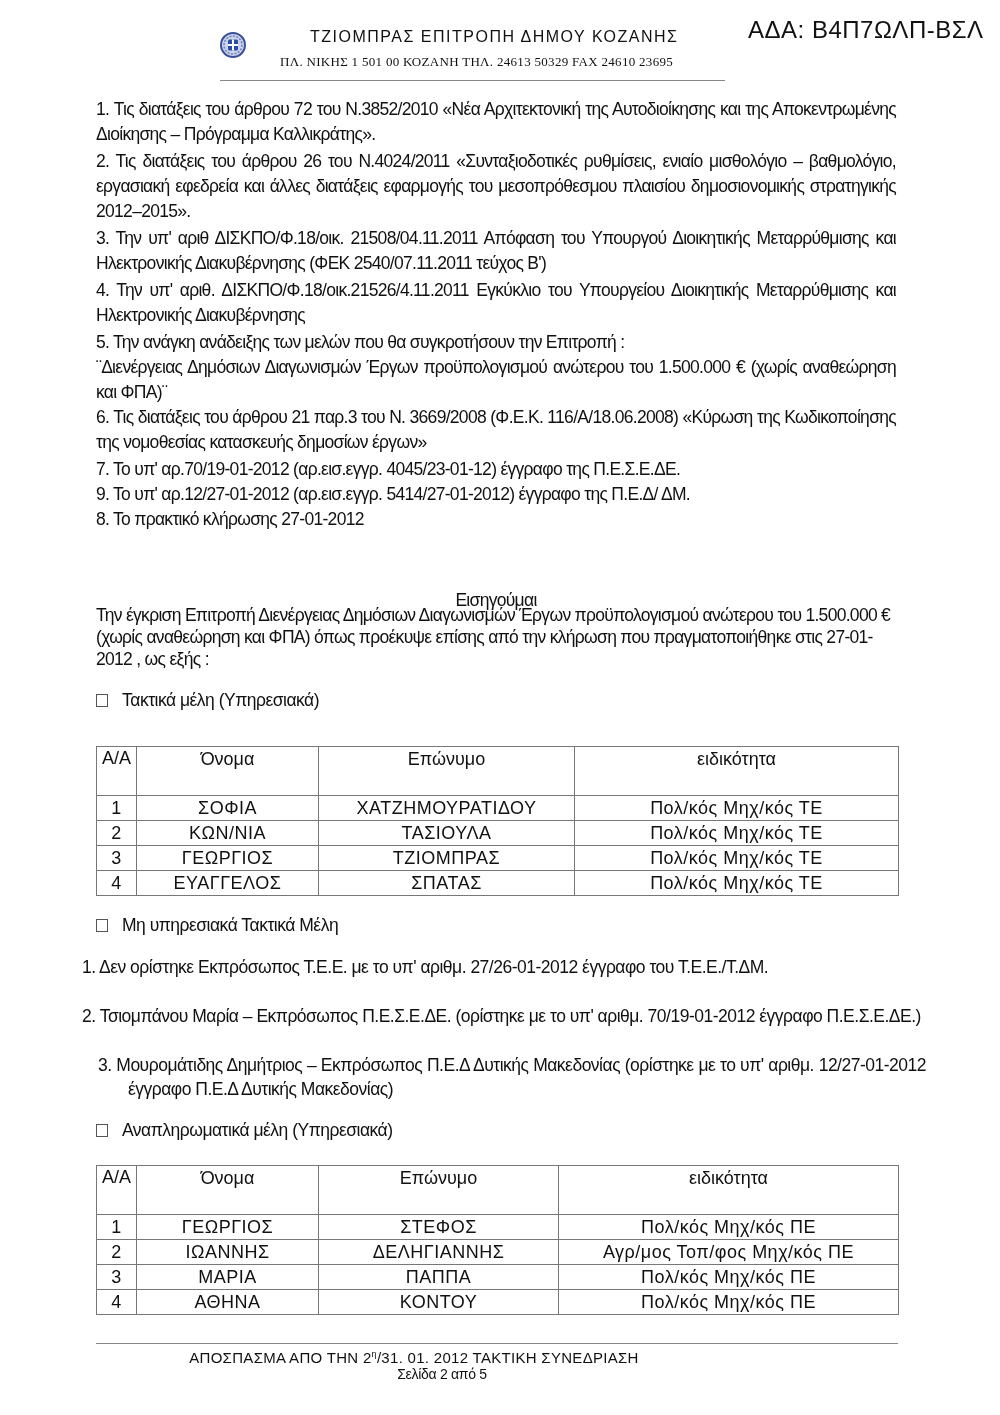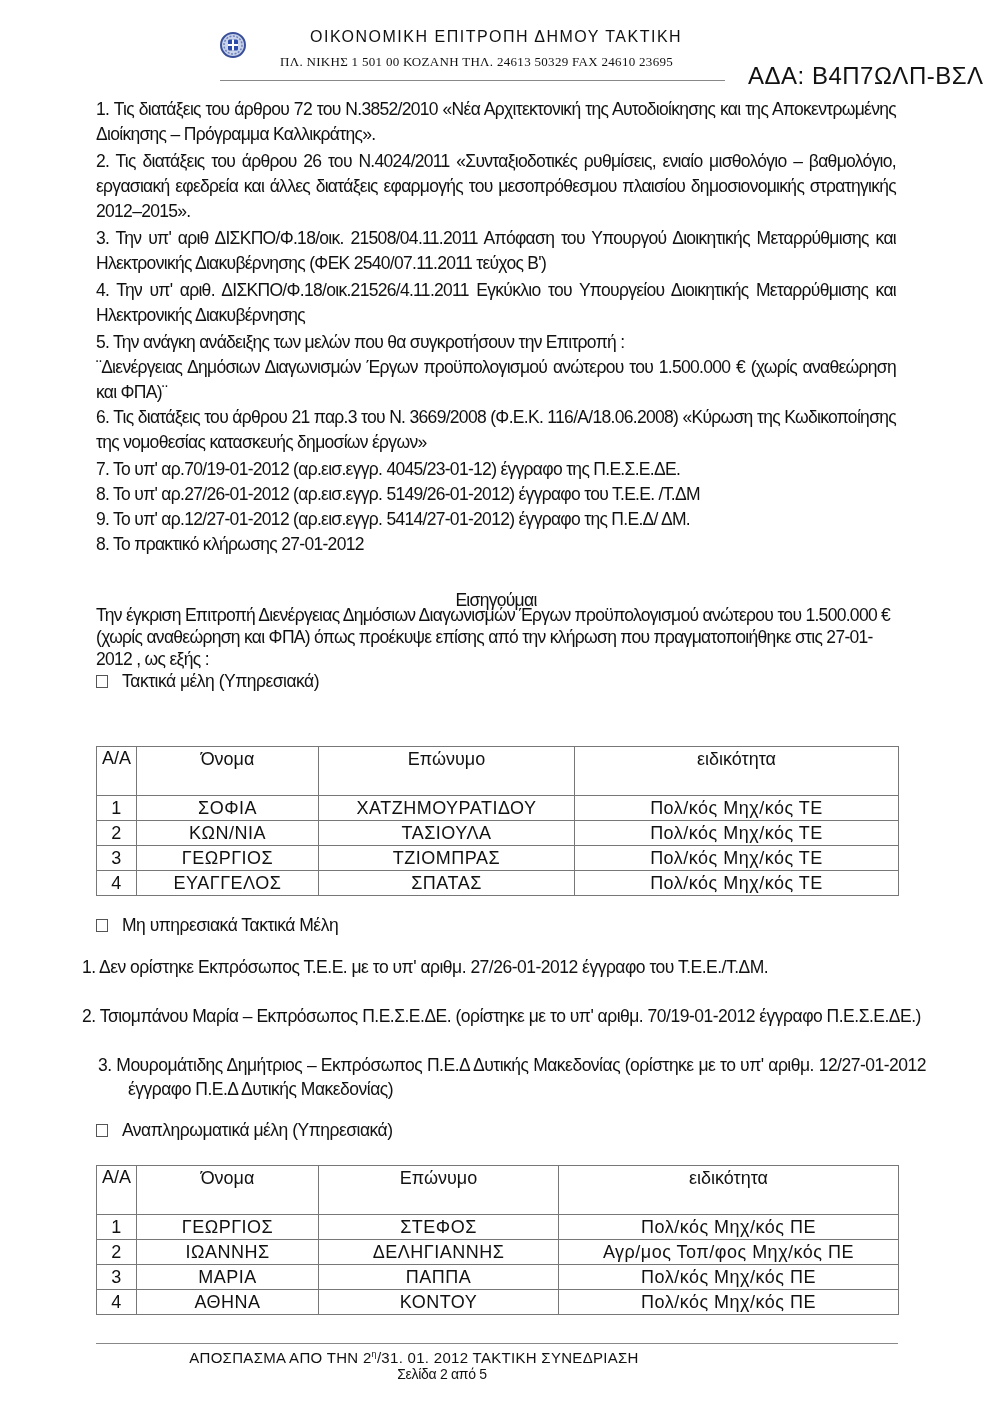--- a/index.html
+++ b/index.html
@@ -9,21 +9,21 @@
     color: #111;
   }
   .abs { position: absolute; }
   .header-org {
     left: 310px; top: 28px; font-size: 16px; letter-spacing: 1.5px; white-space: nowrap;
   }
   .header-addr {
     left: 280px; top: 54px; font-size: 13px; letter-spacing: 0.3px; white-space: nowrap; font-family: Liberation Serif, serif;
   }
   .header-ada {
-    left: 748px; top: 16px; font-size: 24px; letter-spacing: 0.5px; white-space: nowrap; margin-top: 46px;
+    left: 748px; top: 16px; font-size: 24px; letter-spacing: 0.5px; white-space: nowrap;
   }
   .emblem { left: 220px; top: 32px; width: 26px; height: 26px; }
   .top-rule { left: 220px; top: 80px; width: 505px; height: 1px; background: #888; }
 
   .body-text {
     left: 96px; width: 800px; font-size: 17.5px; line-height: 25px;
     font-stretch: condensed; letter-spacing: -0.7px;
   }
   .p { margin: 0 0 2px 0; text-align: justify; }
   .center { text-align: center; }
@@ -56,43 +56,42 @@
 
 <div class="abs emblem">
   <svg width="26" height="26" viewBox="0 0 26 26">
     <circle cx="13" cy="13" r="12" fill="#c9d3ea" stroke="#3a4f9a" stroke-width="2"></circle>
     <circle cx="13" cy="13" r="9" fill="none" stroke="#6f82bf" stroke-width="1.5" stroke-dasharray="2 1.5"></circle>
     <rect x="8" y="7.5" width="10" height="11" rx="1.5" fill="#2c4aa8"></rect>
     <rect x="12" y="7.5" width="2" height="11" fill="#fff"></rect>
     <rect x="8" y="12" width="10" height="2" fill="#fff"></rect>
   </svg>
 </div>
-<div class="abs header-org">ΟΙΚΟΝΟΜΙΚΗ ΕΠΙΤΡΟΠΗ ΔΗΜΟΥ ΤΑΚΤΙΚΗ</div>
+<div class="abs header-org">ΤΖΙΟΜΠΡΑΣ ΕΠΙΤΡΟΠΗ ΔΗΜΟΥ ΚΟΖΑΝΗΣ</div>
 <div class="abs header-addr">ΠΛ. ΝΙΚΗΣ 1 501 00 ΚΟΖΑΝΗ ΤΗΛ. 24613 50329 FAX 24610 23695</div>
 <div class="abs header-ada">ΑΔΑ: Β4Π7ΩΛΠ-ΒΣΛ</div>
 <div class="abs top-rule"></div>
 
 <div class="abs body-text" style="top:97px;">
   <p class="p">1. Τις διατάξεις του άρθρου 72 του Ν.3852/2010 «Νέα Αρχιτεκτονική της Αυτοδιοίκησης και της Αποκεντρωμένης Διοίκησης – Πρόγραμμα Καλλικράτης».</p>
   <p class="p">2. Τις διατάξεις του άρθρου 26 του Ν.4024/2011 «Συνταξιοδοτικές ρυθμίσεις, ενιαίο μισθολόγιο – βαθμολόγιο, εργασιακή εφεδρεία και άλλες διατάξεις εφαρμογής του μεσοπρόθεσμου πλαισίου δημοσιονομικής στρατηγικής 2012–2015».</p>
   <p class="p">3. Την υπ' αριθ ΔΙΣΚΠΟ/Φ.18/οικ. 21508/04.11.2011 Απόφαση του Υπουργού Διοικητικής Μεταρρύθμισης και Ηλεκτρονικής Διακυβέρνησης (ΦΕΚ 2540/07.11.2011 τεύχος Β')</p>
   <p class="p">4. Την υπ' αριθ. ΔΙΣΚΠΟ/Φ.18/οικ.21526/4.11.2011 Εγκύκλιο του Υπουργείου Διοικητικής Μεταρρύθμισης και Ηλεκτρονικής Διακυβέρνησης</p>
   <p class="p" style="margin:0">5. Την ανάγκη ανάδειξης των μελών που θα συγκροτήσουν την Επιτροπή :</p>
   <p class="p" style="margin:0">¨Διενέργειας Δημόσιων Διαγωνισμών Έργων προϋπολογισμού ανώτερου του 1.500.000 € (χωρίς αναθεώρηση και ΦΠΑ)¨</p>
   <p class="p">6. Τις διατάξεις του άρθρου 21 παρ.3 του Ν. 3669/2008 (Φ.Ε.Κ. 116/Α/18.06.2008) «Κύρωση της Κωδικοποίησης της νομοθεσίας κατασκευής δημοσίων έργων»</p>
   <p class="p" style="margin:0">7. Το υπ' αρ.70/19-01-2012 (αρ.εισ.εγγρ. 4045/23-01-12) έγγραφο της Π.Ε.Σ.Ε.ΔΕ.</p>
-  <p class="p" style="margin:0">8. Το υπ' αρ.27/26-01-2012 (αρ.εισ.εγγρ. 5149/26-01-2012) έγγραφο του Τ.Ε.Ε. /Τ.ΔΜ</p>
   <p class="p" style="margin:0">9. Το υπ' αρ.12/27-01-2012 (αρ.εισ.εγγρ. 5414/27-01-2012) έγγραφο της Π.Ε.Δ/ ΔΜ.</p>
   <p class="p" style="margin:0">8. Το πρακτικό κλήρωσης 27-01-2012</p>
 </div>
 
 <div class="abs body-text center" style="top:588px;">Εισηγούμαι</div>
 <div class="abs body-text" style="top:604px; line-height:22px;">Την έγκριση Επιτροπή Διενέργειας Δημόσιων Διαγωνισμών Έργων προϋπολογισμού ανώτερου του 1.500.000 € (χωρίς αναθεώρηση και ΦΠΑ) όπως προέκυψε επίσης από την κλήρωση που πραγματοποιήθηκε στις 27-01-2012 , ως εξής :</div>
 
-<div class="abs section-head" style="left:96px; top:671px;">
+<div class="abs section-head" style="left:96px; top:690px;">
   <span class="checkbox"></span><span>Τακτικά μέλη (Υπηρεσιακά)</span>
 </div>
 <table class="members" style="top:746px;">
   <colgroup>
       <col style="width:40px">
       <col style="width:182px">
       <col style="width:256px">
       <col style="width:324px">
     </colgroup>
   <thead>

